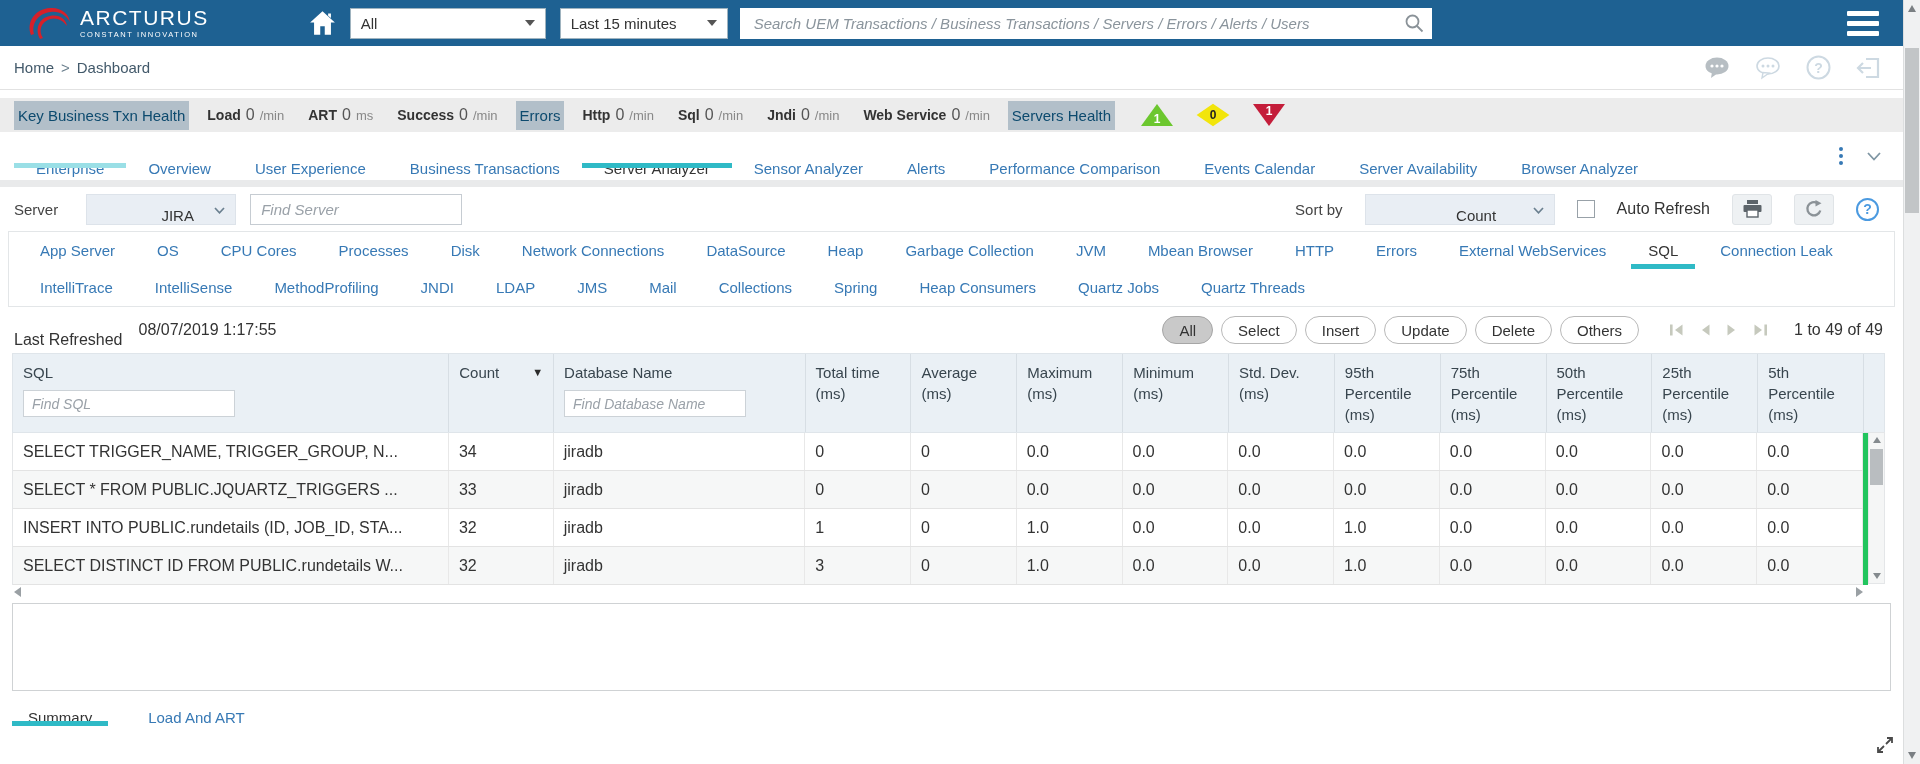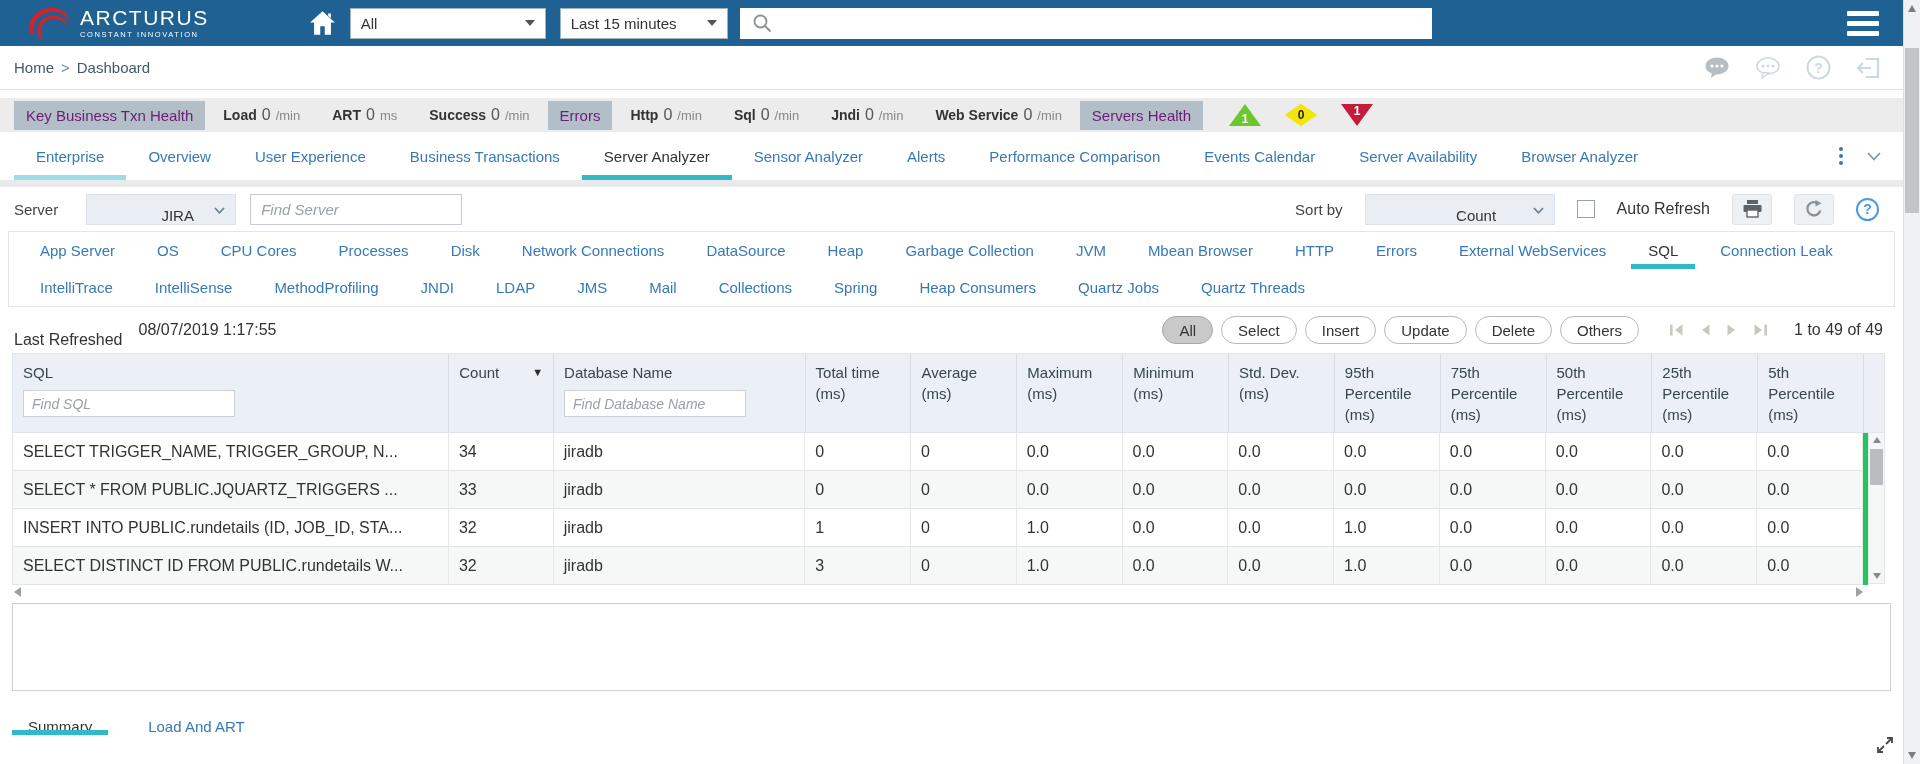--- a/index.html
+++ b/index.html
@@ -26,38 +26,38 @@
 
   
   .breadcrumb-row{height:44px;border-bottom:1px solid #e2e2e2;display:flex;align-items:center;padding:0 14px;background:#fff;}
   .crumb{font-size:15px;color:#42596a;}
   .crumb-sep{font-size:15px;color:#6a7f8d;margin:0 7px;}
   .crumb-icons{margin-left:auto;display:flex;align-items:center;gap:24px;margin-right:8px;}
   .crumb-icons svg{display:block;cursor:pointer;}
 
   
   .health-bar{margin-top:8px;height:34px;background:#ececec;display:flex;align-items:center;padding:0 14px;gap:18px;}
-  .health-badge{background:#b2bfc9;color:#701a75;font-size:15px;padding:6px 12px;white-space:nowrap;}
+  .health-badge{background:#b2bfc9;color:#0c4a6e;font-size:15px;padding:6px 4px;white-space:nowrap;}
   .hm{display:flex;align-items:baseline;gap:5px;white-space:nowrap;}
   .hm b{font-size:14px;color:#333;font-weight:700;}
   .hm .hv{font-size:16px;color:#555;}
   .hm .hu{font-size:13px;color:#888;}
-  .metric-group{display:flex;align-items:center;gap:32px;}
+  .metric-group{display:flex;align-items:center;gap:24px;}
   .ind-group{display:flex;align-items:center;gap:20px;margin-left:6px;}
   .ind{position:relative;width:36px;height:26px;cursor:pointer;}
   .ind.triangle-up::before{content:'';position:absolute;left:2px;top:2px;border-left:16px solid transparent;border-right:16px solid transparent;border-bottom:22px solid #6cc72f;}
   .ind.triangle-down::before{content:'';position:absolute;left:2px;top:2px;border-left:16px solid transparent;border-right:16px solid transparent;border-top:22px solid #c41d3a;}
   .ind.diamond::before{content:'';position:absolute;left:10px;top:5px;width:16px;height:16px;background:#f2e50b;transform:scaleX(1.45) rotate(45deg);}
   .ind-num{position:absolute;width:100%;text-align:center;font-size:12px;font-weight:700;}
   .triangle-up .ind-num{color:#fff;top:10px;}
   .diamond .ind-num{color:#222;top:6px;}
   .triangle-down .ind-num{color:#fff;top:2px;}
 
   
-  .main-tabs{background:#fff;display:flex;align-items:stretch;height:48px;padding:0 14px;}
+  .main-tabs{background:#fff;display:flex;align-items:stretch;height:48px;padding:12px 14px;}
   .tabs-list{display:flex;align-items:stretch;}
   .tab{font-size:15px;color:#3779b5;padding:16px 22px 0;position:relative;cursor:pointer;white-space:nowrap;}
   .tab.selected{color:#333;}
   .tab.selected::after{content:'';position:absolute;left:0;right:0;bottom:0;height:5px;background:#2fbac6;}
   .tab.first::after{content:'';position:absolute;left:0;right:0;bottom:0;height:5px;background:#9adfe6;}
   .tabs-icons{margin-left:auto;display:flex;align-items:center;gap:20px;padding-right:8px;}
   .kebab{display:flex;flex-direction:column;gap:3px;cursor:pointer;padding:4px;}
   .kebab i{width:4px;height:4px;border-radius:50%;background:#3779b5;}
   .tabs-strip{height:7px;background:#e9eaeb;}
 
@@ -115,21 +115,21 @@
   .v-scroll{position:absolute;right:0;top:79px;width:17px;height:152px;background:#f5f6f6;border:1px solid #e4e6e8;}
   .v-scroll .sc-up{position:absolute;top:4px;left:4px;width:0;height:0;border-left:4px solid transparent;border-right:4px solid transparent;border-bottom:6px solid #848a8e;cursor:pointer;}
   .v-scroll .sc-down{position:absolute;bottom:4px;left:4px;width:0;height:0;border-left:4px solid transparent;border-right:4px solid transparent;border-top:6px solid #848a8e;cursor:pointer;}
   .v-scroll .thumb{position:absolute;top:16px;left:1px;width:13px;height:36px;background:#b9bdc0;cursor:pointer;}
   .h-scroll{position:relative;height:12px;margin:0 12px;width:1873px;}
   .h-scroll .sc-left{position:absolute;left:2px;top:2px;width:0;height:0;border-top:5px solid transparent;border-bottom:5px solid transparent;border-right:7px solid #9aa0a4;cursor:pointer;}
   .h-scroll .sc-right{position:absolute;right:22px;top:2px;width:0;height:0;border-top:5px solid transparent;border-bottom:5px solid transparent;border-left:7px solid #9aa0a4;cursor:pointer;}
 
   
   .detail-panel{margin:6px 12px 0;height:88px;border:1px solid #cfd2d4;background:#fff;}
-  .bottom-tabs{display:flex;align-items:flex-end;margin:12px 0 0 12px;height:32px;}
+  .bottom-tabs{display:flex;align-items:flex-start;margin:12px 0 0 12px;height:32px;}
   .btab{font-size:15px;color:#3779b5;padding:6px 16px 0;position:relative;cursor:pointer;white-space:nowrap;}
   .btab.selected{color:#333;}
   .btab.selected::after{content:'';position:absolute;left:0;right:0;bottom:0;height:5px;background:#2fbac6;}
   .btab + .btab{margin-left:24px;}
   .expand-btn{position:absolute;right:26px;bottom:6px;cursor:pointer;}
 
   
   .page-scrollbar{position:absolute;right:0;top:0;width:17px;height:764px;background:#f0f1f2;border-left:1px solid #dcdedf;}
   .page-scrollbar .ps-up{position:absolute;top:5px;left:4px;width:0;height:0;border-left:4px solid transparent;border-right:4px solid transparent;border-bottom:7px solid #7a7f83;cursor:pointer;}
   .page-scrollbar .ps-down{position:absolute;bottom:5px;left:4px;width:0;height:0;border-left:4px solid transparent;border-right:4px solid transparent;border-top:7px solid #7a7f83;cursor:pointer;}
@@ -159,20 +159,21 @@
     </div>
     <div class="nav-select sel-scope">
       <span>All</span>
       <span class="caret-dark"></span>
     </div>
     <div class="nav-select sel-time">
       <span>Last 15 minutes</span>
       <span class="caret-dark"></span>
     </div>
     <div class="search-box">
+      <input type="text" placeholder="Search UEM Transactions / Business Transactions / Servers / Errors / Alerts / Users" style="">
       <svg width="20" height="20" viewBox="0 0 20 20">
         <circle cx="8.5" cy="8.5" r="6" fill="none" stroke="#8a9298" stroke-width="1.8"></circle>
         <line x1="13" y1="13" x2="18.5" y2="18.5" stroke="#8a9298" stroke-width="1.8"></line>
       </svg>
     </div>
     <div class="hamburger">
           <span></span>
           <span></span>
           <span></span>
         </div>

